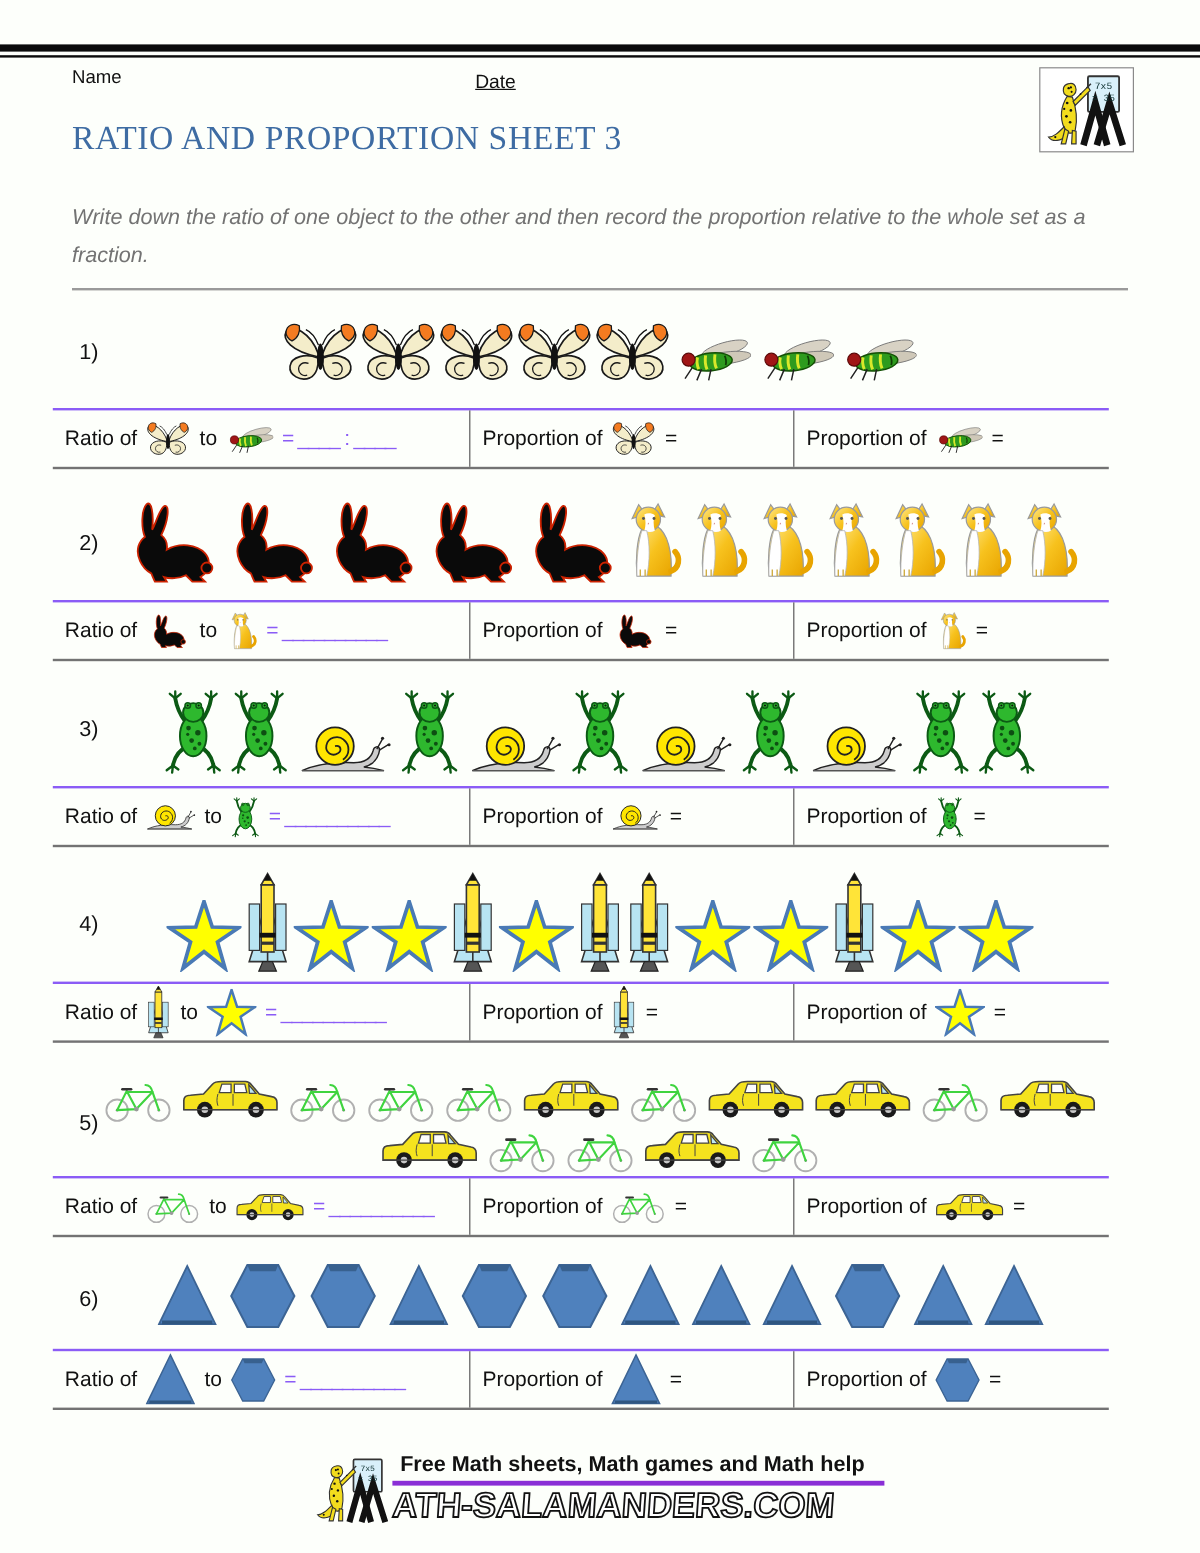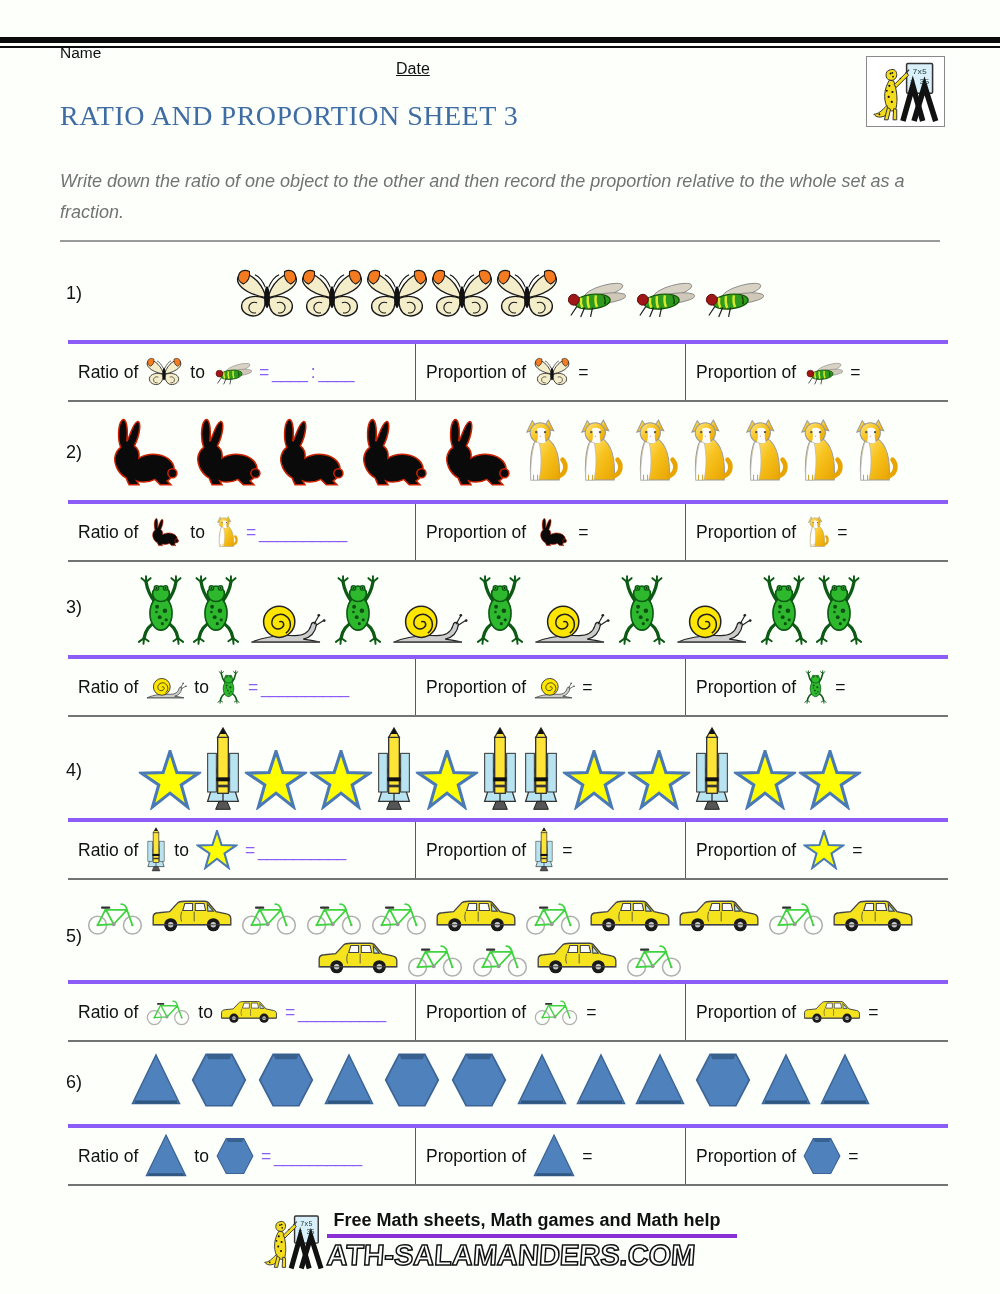--- a/index.html
+++ b/index.html
@@ -1,34 +1,34 @@
 <!DOCTYPE html>
 <html><head>
 <meta charset="utf-8">
 <style>
   html,body{margin:0;padding:0;}
   body{width:1000px;height:1294px;position:relative;background:#fdfffb;
        font-family:"Liberation Sans","DejaVu Sans",sans-serif;color:#111;overflow:hidden;}
   .defs{position:absolute;width:0;height:0;overflow:hidden;}
   .rule-thick{position:absolute;left:0;top:37px;width:1000px;height:6px;background:#0b0b0b;}
   .rule-thin{position:absolute;left:0;top:46px;width:1000px;height:2px;background:#0b0b0b;}
-  .name-label{position:absolute;left:60px;top:44px;font-size:15.5px;}
+  .name-label{position:absolute;left:60px;top:56px;font-size:15.5px;}
   .date-label{position:absolute;left:396px;top:60px;font-size:16px;text-decoration:underline;}
   .logo-box{position:absolute;left:866px;top:56px;width:77px;height:69px;background:#fff;
             border:1.5px solid #8a8a8a;display:flex;align-items:center;justify-content:center;}
   .page-title{position:absolute;left:60px;top:100px;font-family:"Liberation Serif","DejaVu Serif",serif;
               font-size:28px;color:#3e6ca3;letter-spacing:.5px;white-space:nowrap;}
   .instructions{position:absolute;left:60px;top:166px;width:878px;font-style:italic;
                 font-size:18px;line-height:31px;color:#737373;}
   .top-sep{position:absolute;left:60px;top:240px;width:880px;height:2px;background:#9a9a9a;}
   .qnum{position:absolute;left:66px;font-size:18px;}
   .strip{position:absolute;left:60px;right:60px;display:flex;justify-content:center;align-items:flex-end;}
   .strip span{display:block;}
   .strip svg,.ci svg{display:block;width:100%;height:100%;}
-  .qtable{position:absolute;left:68px;width:880px;height:62px;border-top:4px solid #8b5cf6;
+  .qtable{position:absolute;left:44px;width:880px;height:51px;border-top:2px solid #8b5cf6;
           border-bottom:2px solid #737373;display:flex;box-sizing:border-box;background:transparent;}
   .qtable .cell{display:flex;align-items:center;gap:7px;padding-left:10px;font-size:17.5px;box-sizing:border-box;}
   .qtable .c1{width:347px;}
   .qtable .c2{width:270px;border-left:1px solid #5a5a5a;}
   .qtable .c3{flex:1;border-left:1px solid #5a5a5a;}
   .ci{display:inline-block;flex:none;}
   .blank{letter-spacing:-1px;color:#8b5cf6;white-space:pre;}
   
   .strip .icon-butterfly{width:66px;height:56px;margin:0 -3px;}
   .strip .icon-fly{width:64px;height:44px;margin-bottom:2px;}

